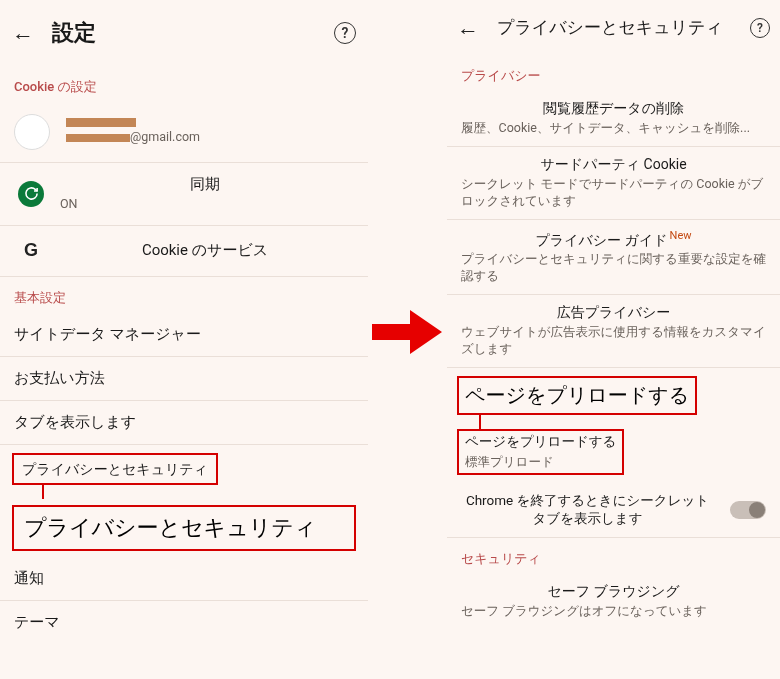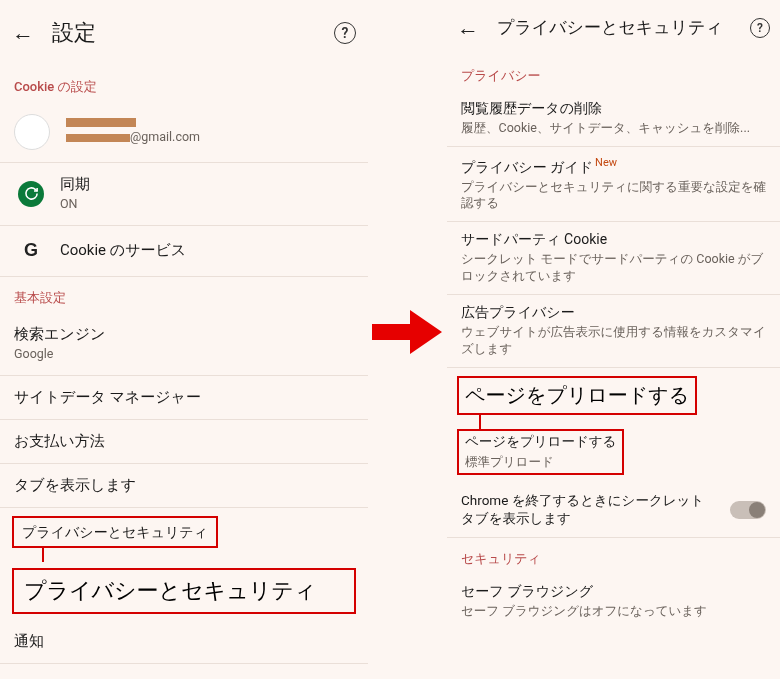--- a/index.html
+++ b/index.html
@@ -27,21 +27,21 @@
     }
     .back-arrow {
       font-size: 22px;
       color: #222;
       cursor: pointer;
       user-select: none;
       line-height: 1;
     }
     .header-title {
       font-size: 22px;
-      font-weight: 400;
+      font-weight: 700;
       color: #1a1a1a;
       flex: 1;
     }
     .header-title-sm { font-size: 17px; font-weight: 500; }
     .help-icon {
       width: 22px; height: 22px;
       border: 1.8px solid #333;
       border-radius: 50%;
       display: flex; align-items: center; justify-content: center;
       font-size: 14px; font-weight: 600;
@@ -74,21 +74,21 @@
     .icon-g {
       font-family: Arial, sans-serif;
       font-weight: 600; font-size: 18px; color: #222;
     }
     .avatar {
       width: 36px; height: 36px; border-radius: 50%;
       background: #fff; border: 1px solid #ddd;
       flex-shrink: 0;
     }
     .row-text { flex: 1; display: flex; flex-direction: column; gap: 2px; }
-    .row-title { font-size: 15px; color: #1a1a1a; }
+    .row-title { font-size: 15px; color: #1a1a1a; text-align: center; }
     .row-sub { font-size: 12.5px; color: #6a625c; line-height: 1.35; }
     .redact {
       background: #c38656; height: 9px; display: inline-block;
     }
     .callout {
       border: 2px solid #d40000;
       padding: 4px 8px;
       display: inline-block;
     }
     .callout-big {
@@ -162,26 +162,20 @@
 
   <div class="row">
     <div class="row-icon icon-g">G</div>
     <div class="row-text">
       <span class="row-title">Cookie のサービス</span>
     </div>
   </div>
 
   <div class="section-label">基本設定</div>
 
-  <div class="row row-no-icon">
-    <div class="row-text">
-      <span class="row-title">検索エンジン</span>
-      <span class="row-sub">Google</span>
-    </div>
-  </div>
 
   <div class="row row-no-icon">
     <span class="row-title">サイトデータ マネージャー</span>
   </div>
 
   <div class="row row-no-icon">
     <span class="row-title">お支払い方法</span>
   </div>
 
   <div class="row row-no-icon">
@@ -222,31 +216,31 @@
 
   <div class="row row-no-icon row-tight">
     <div class="row-text">
       <span class="row-title" style="font-size:14px">閲覧履歴データの削除</span>
       <span class="row-sub">履歴、Cookie、サイトデータ、キャッシュを削除...</span>
     </div>
   </div>
 
   <div class="row row-no-icon row-tight">
     <div class="row-text">
+      <span class="row-title" style="font-size:14px">サードパーティ Cookie</span>
+      <span class="row-sub">シークレット モードでサードパーティの Cookie がブロックされています</span>
+    </div>
+  </div>
+
+  <div class="row row-no-icon row-tight">
+    <div class="row-text">
       <span class="row-title" style="font-size:14px">
         <span>プライバシー ガイド</span><span class="new-badge">New</span>
       </span>
       <span class="row-sub">プライバシーとセキュリティに関する重要な設定を確認する</span>
-    </div>
-  </div>
-
-  <div class="row row-no-icon row-tight">
-    <div class="row-text">
-      <span class="row-title" style="font-size:14px">サードパーティ Cookie</span>
-      <span class="row-sub">シークレット モードでサードパーティの Cookie がブロックされています</span>
     </div>
   </div>
 
   <div class="row row-no-icon row-tight">
     <div class="row-text">
       <span class="row-title" style="font-size:14px">広告プライバシー</span>
       <span class="row-sub">ウェブサイトが広告表示に使用する情報をカスタマイズします</span>
     </div>
   </div>
 

